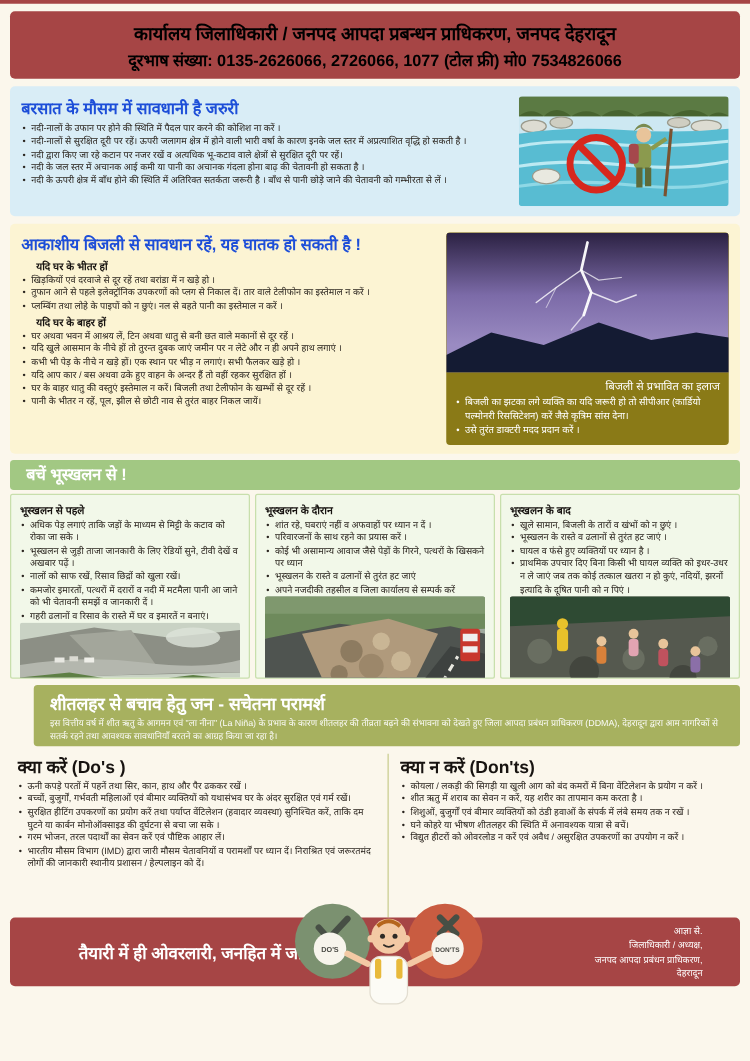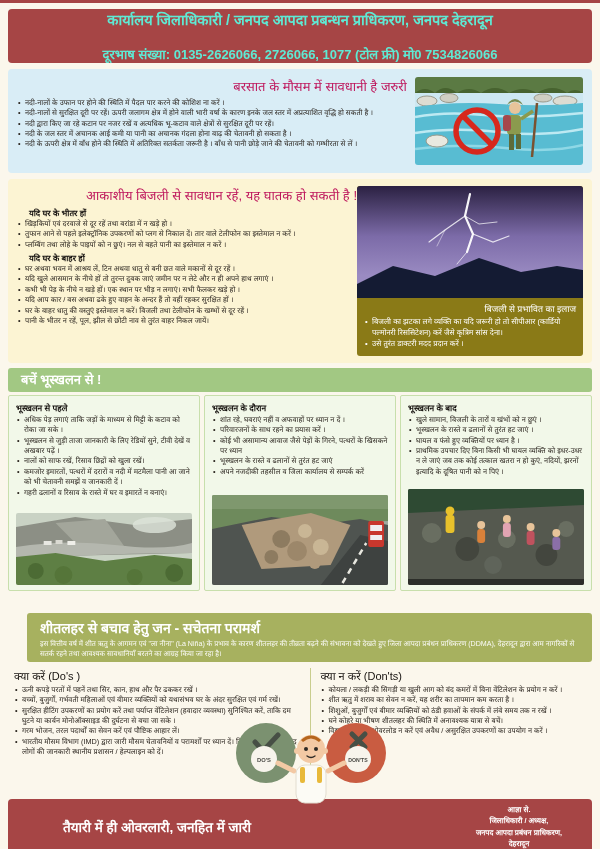--- a/index.html
+++ b/index.html
@@ -3,27 +3,27 @@
 <meta charset="utf-8">
 <style>
   * { margin:0; padding:0; box-sizing:border-box; }
   html,body { background:#e8e8e8; }
   body { font-family:"Liberation Sans","DejaVu Sans",sans-serif; }
   .page { width:600px; height:849px; background:#FBF7EC; position:relative; overflow:hidden; margin:0 auto; }
   .topstrip { height:3px; background:#A64545; }
   .content { padding:6px 8px 0; }
 
   
-  .header { height:54px; background:#A64545; border-radius:4px; color:#5eead4; text-align:center;
-            display:flex; flex-direction:column; justify-content:space-between; gap:3px; margin-bottom:6px; }
+  .header { height:54px; background:#A64545; border-radius:4px; color:#000000; text-align:center;
+            display:flex; flex-direction:column; justify-content:center; gap:3px; margin-bottom:6px; }
   .header .h1 { font-size:14.5px; font-weight:bold; }
   .header .h2 { font-size:13px; font-weight:bold; }
 
   .sect { border-radius:4px; overflow:hidden; }
-  .sect-title { font-size:13px; font-weight:normal; color:#be185d; margin-bottom:3px;text-align:right; }
+  .sect-title { font-size:13px; font-weight:bold; color:#1d4ed8; margin-bottom:3px; }
   .bullet { position:relative; padding-left:8px; font-size:7.3px; line-height:1.42; color:#2A241E; }
   .bullet::before { content:"•"; position:absolute; left:1px; top:0; color:#2A241E; }
 
   
   .rain { height:104px; background:#D9EDF6; margin-bottom:6px; display:flex; gap:8px; padding:8px 9px; }
   .rain-left { flex:1; min-width:0; overflow:hidden; }
   .rain-img { width:168px; height:88px; border-radius:3px; overflow:hidden; flex:none; }
 
   
   .lightning { height:184px; background:#FCF4D3; margin-bottom:5px; display:flex; gap:0; padding:7px 9px; }
@@ -33,45 +33,45 @@
               display:flex; flex-direction:column; }
   .lt-photo { width:100%; height:112px; flex:none; }
   .lt-treat { padding:5px 7px; color:#fff; overflow:hidden; }
   .treat-title { font-size:8.8px; font-weight:normal; margin-bottom:2px;text-align:right; }
   .lt-treat .bullet { color:#fff; font-size:7.6px; }
   .lt-treat .bullet::before { color:#fff; }
 
   
   .ls-band { height:24px; background:#A2C883; border-radius:3px; color:#fff; font-size:13px; font-weight:bold;
              line-height:24px; padding-left:13px; margin-bottom:3px; }
-  .ls-cols { height:196px; display:flex; gap:4px; margin-bottom:22px; }
+  .ls-cols { height:148px; display:flex; gap:4px; margin-bottom:5px; }
   .ls-col { flex:1; min-width:0; background:#F2F8E9; border:1px solid #C8DFAC; border-radius:2px;
             padding:6px 7px 5px; display:flex; flex-direction:column; overflow:hidden; }
   .ls-head { font-size:8.4px; font-weight:bold; color:#171310; margin-bottom:2px; }
   .ls-photo { margin-top:auto; width:100%; border-radius:2px; overflow:hidden; flex:none; }
   .ls-photo svg { display:block; width:100%; }
 
   
   .cw-band { height:49px; background:#A7B15F; border-radius:3px; color:#fff; padding:5px 13px 0; overflow:hidden;margin-left:19px; }
   .cw-title { font-size:14px; font-weight:bold; margin-bottom:2px; }
   .cw-sub { font-size:7.1px; line-height:1.45; opacity:.96; }
   .cw-body { height:137px; display:flex; padding:6px 6px 0; position:relative; }
   .cw-col { overflow:hidden; }
   .cw-col.dos { width:52%; padding-right:8px; border-right:1px solid #C9CD8E; }
   .cw-col.donts { width:48%; padding-left:9px; }
-  .cw-head { font-size:11px; font-weight:normal; color:#171310; margin-bottom:2px; }
+  .cw-head { font-size:14px; font-weight:bold; color:#171310; margin-bottom:2px; }
 
   
   .mascot { position:absolute; left:228px; top:715px; width:166px; height:92px; z-index:5; }
 
   
   .footer { height:55px; background:#A64545; border-radius:4px; color:#fff; display:flex;
             align-items:center; justify-content:space-between; padding:0 30px 0 55px; position:relative; z-index:1; }
   .slogan { font-size:13.5px; font-weight:bold; }
-  .sig { text-align:center; font-size:7.3px; font-weight:bold; line-height:1.55; }
+  .sig { text-align:right; font-size:7.3px; font-weight:normal; line-height:1.55; }
 </style>
 </head>
 <body>
 
 <div class="page">
   <div class="topstrip"></div>
   <div class="content">
 
     <div class="header">
       <div class="h1">कार्यालय जिलाधिकारी / जनपद आपदा प्रबन्धन प्राधिकरण, जनपद देहरादून</div>

